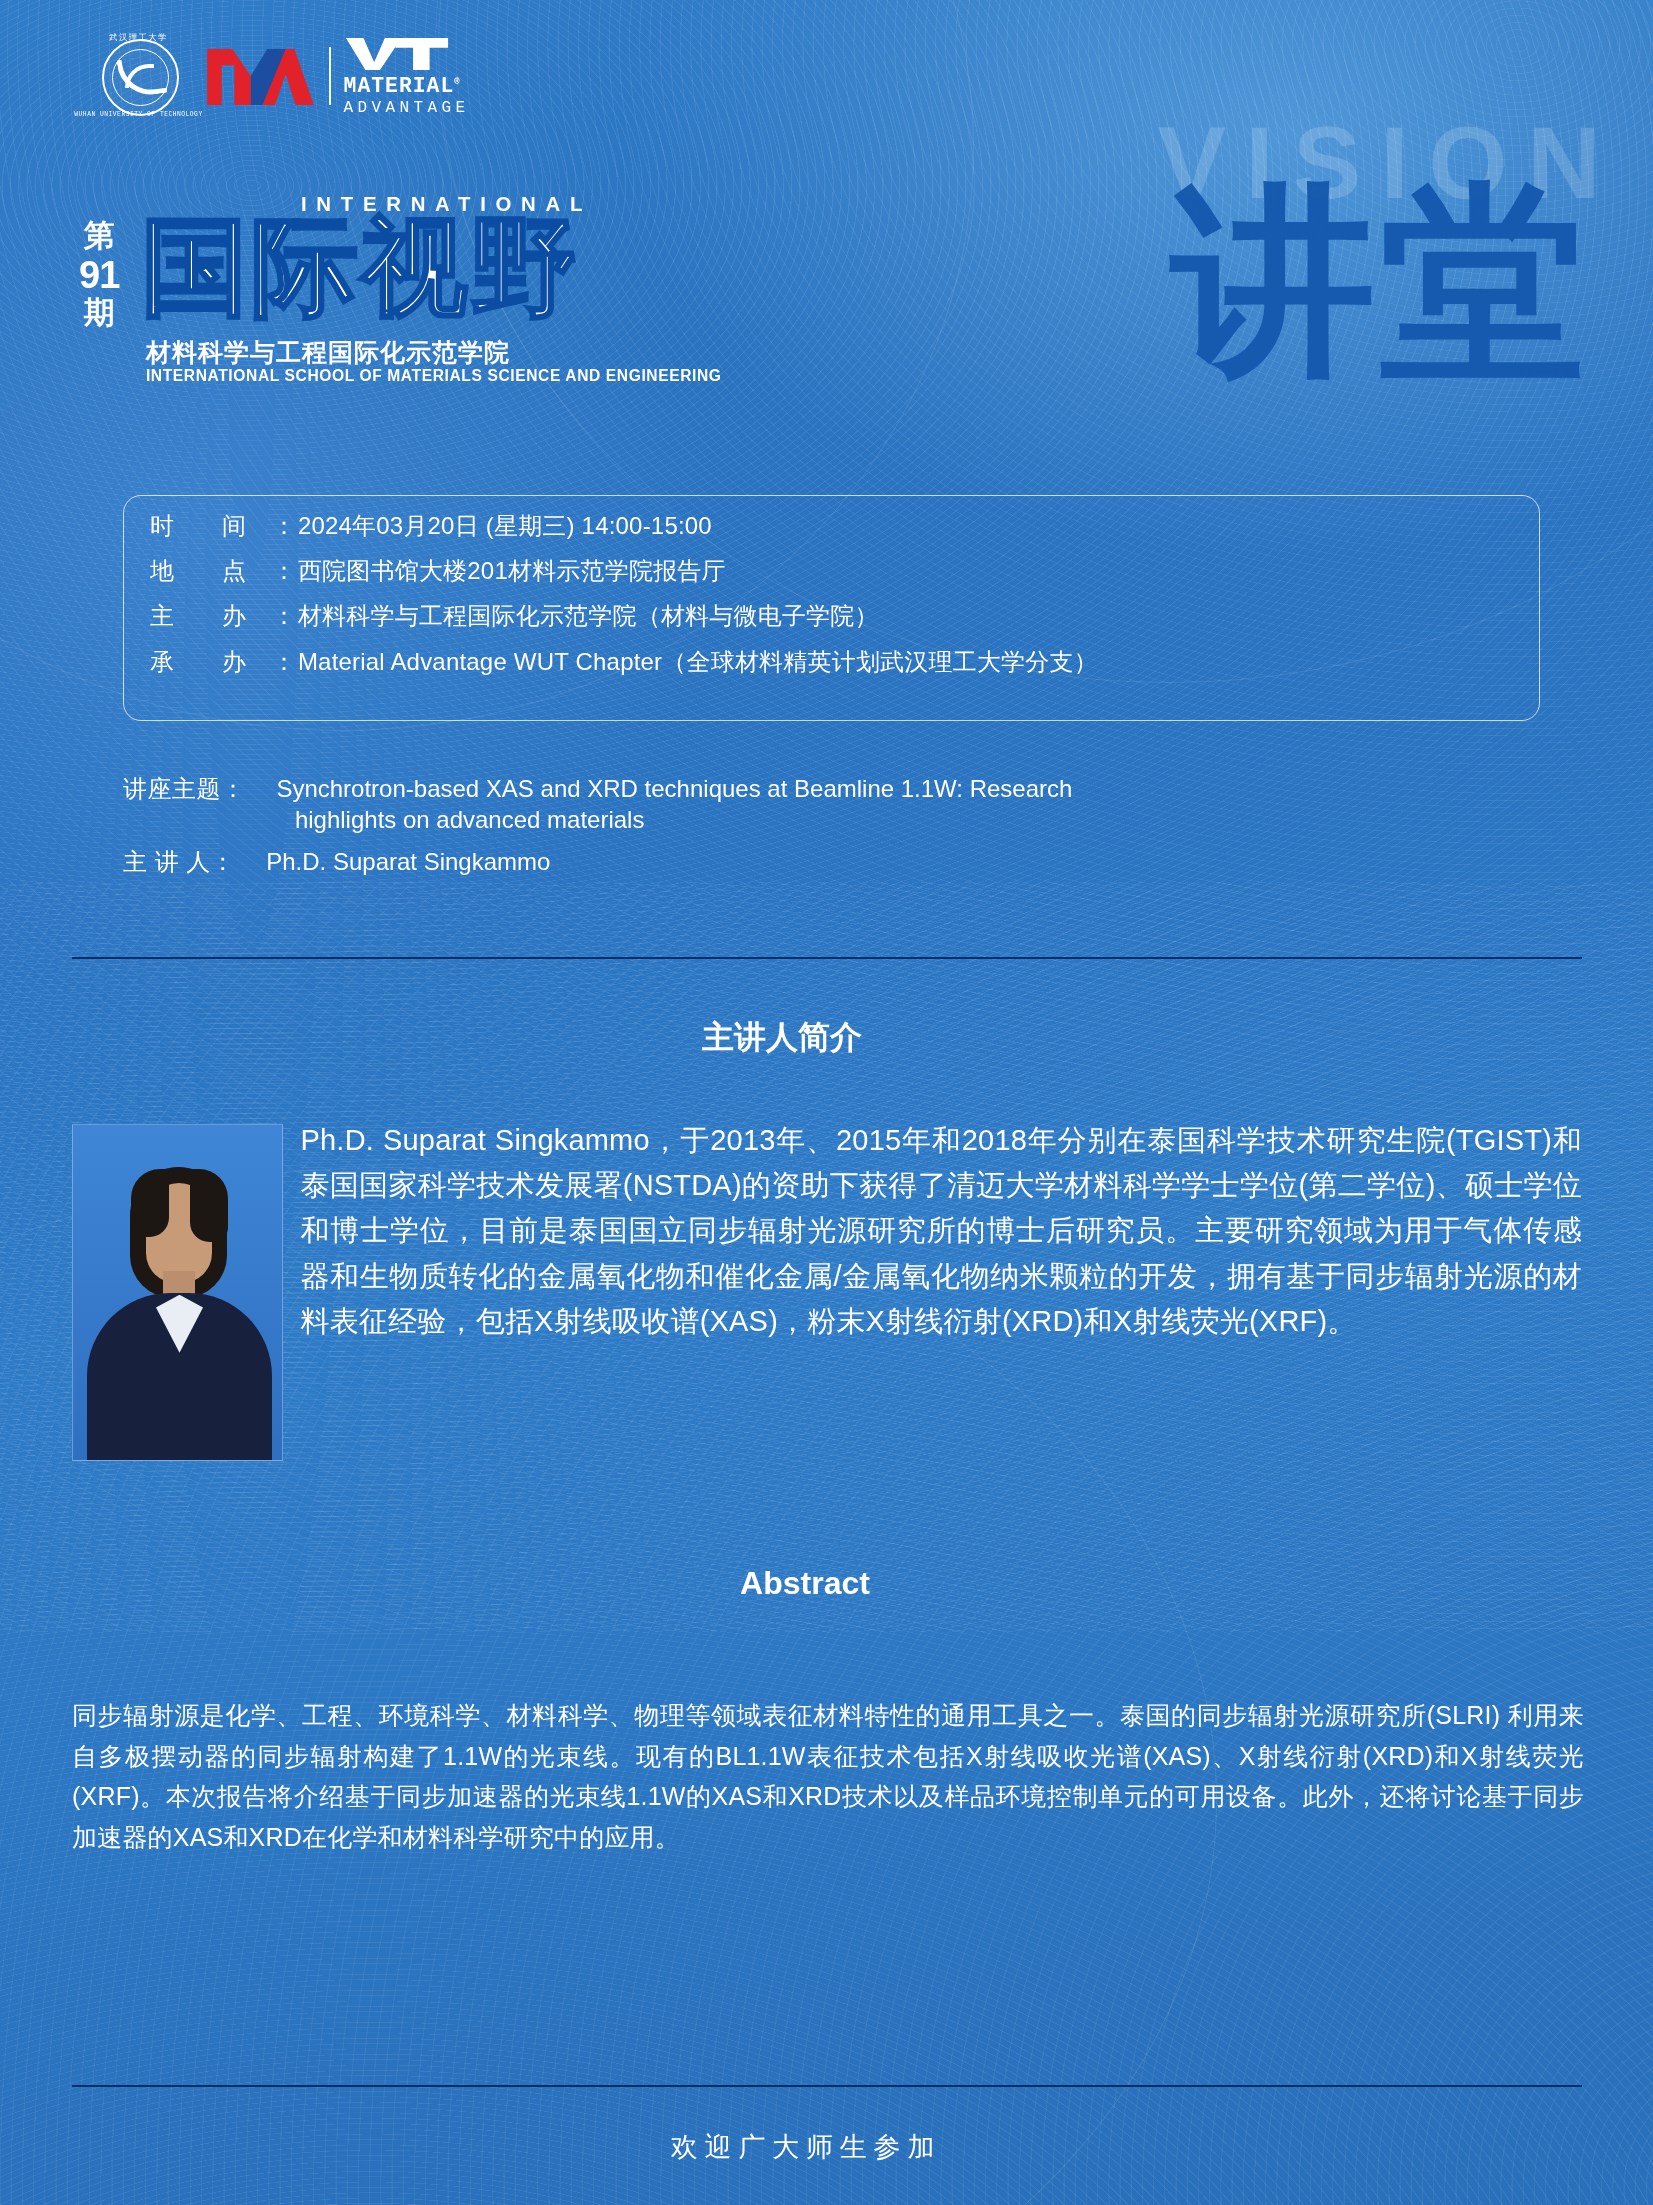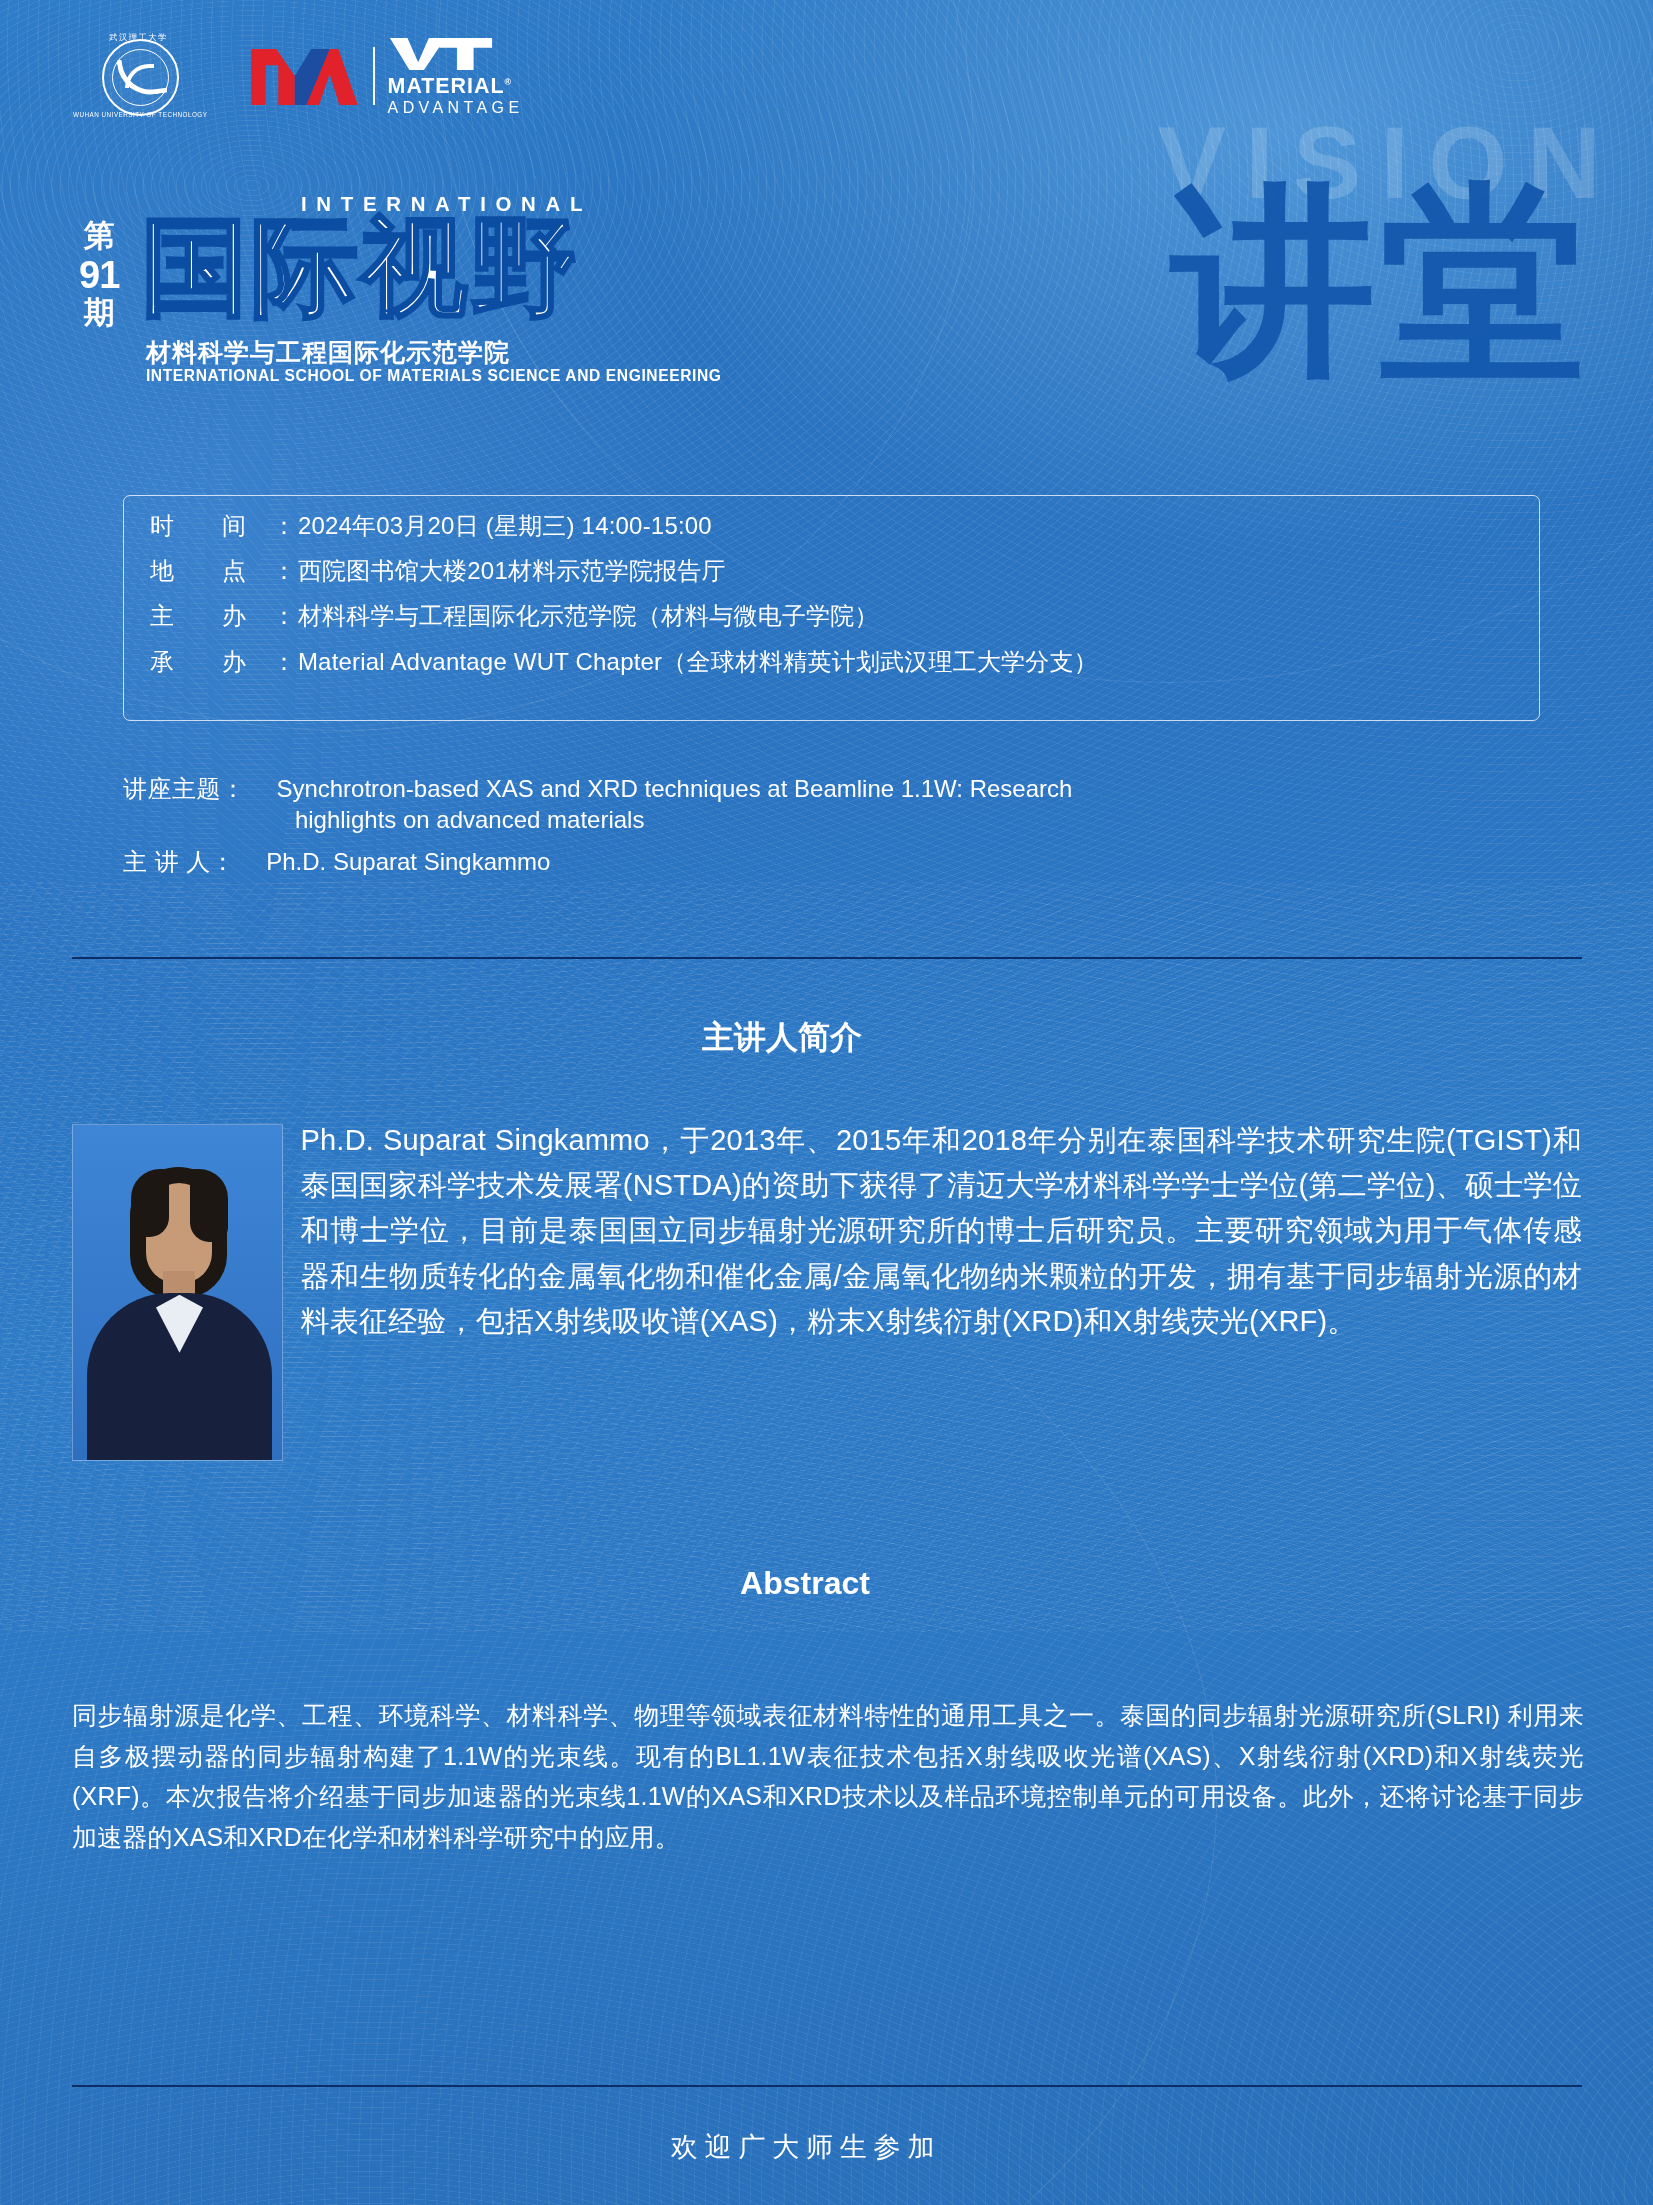--- a/index.html
+++ b/index.html
@@ -57,21 +57,21 @@
   }
   .content { position: relative; z-index: 5; }
 
   
   .logos {
     position: absolute;
     left: 73px;
     top: 30px;
     display: flex;
     align-items: center;
-    gap: 44px;
+    font-family: Liberation Mono, monospace;
   }
   .wut-logo {
     width: 131px;
     height: 92px;
     position: relative;
   }
   .wut-seal {
     position: absolute;
     left: 29px;
     top: 8.8px;
@@ -264,21 +264,21 @@
   }
 
   
   .info-box {
     position: absolute;
     left: 123px;
     top: 495px;
     width: 1417px;
     height: 226px;
     border: 1.5px solid rgba(255,255,255,0.75);
-    border-radius: 7px;
+    border-radius: 18px;
     box-sizing: border-box;
     padding: 17.5px 26px;
   }
   .info-row {
     display: flex;
     align-items: baseline;
     color: #ffffff;
     font-size: 24px;
     line-height: 1;
     margin-bottom: 21.4px;

